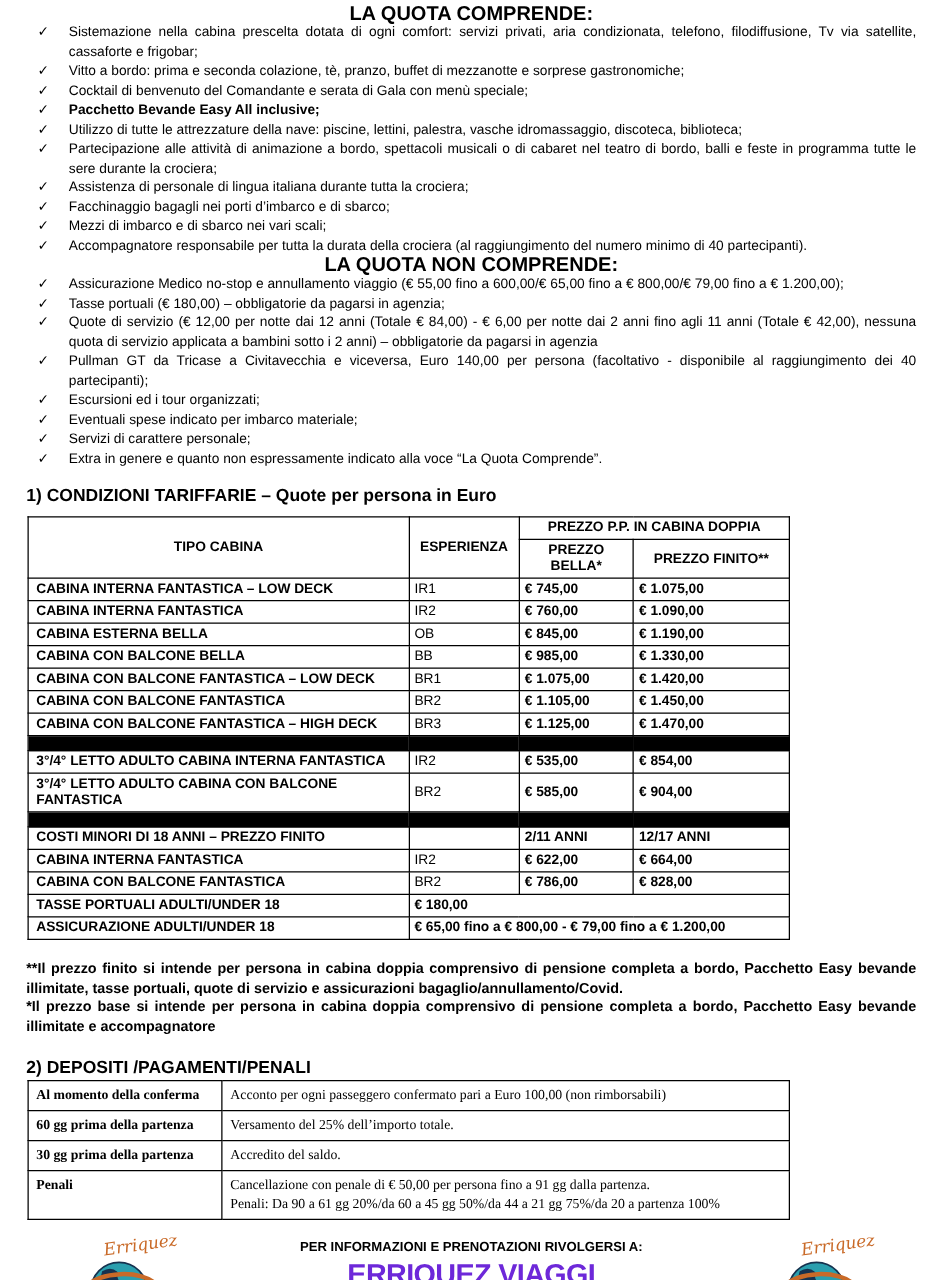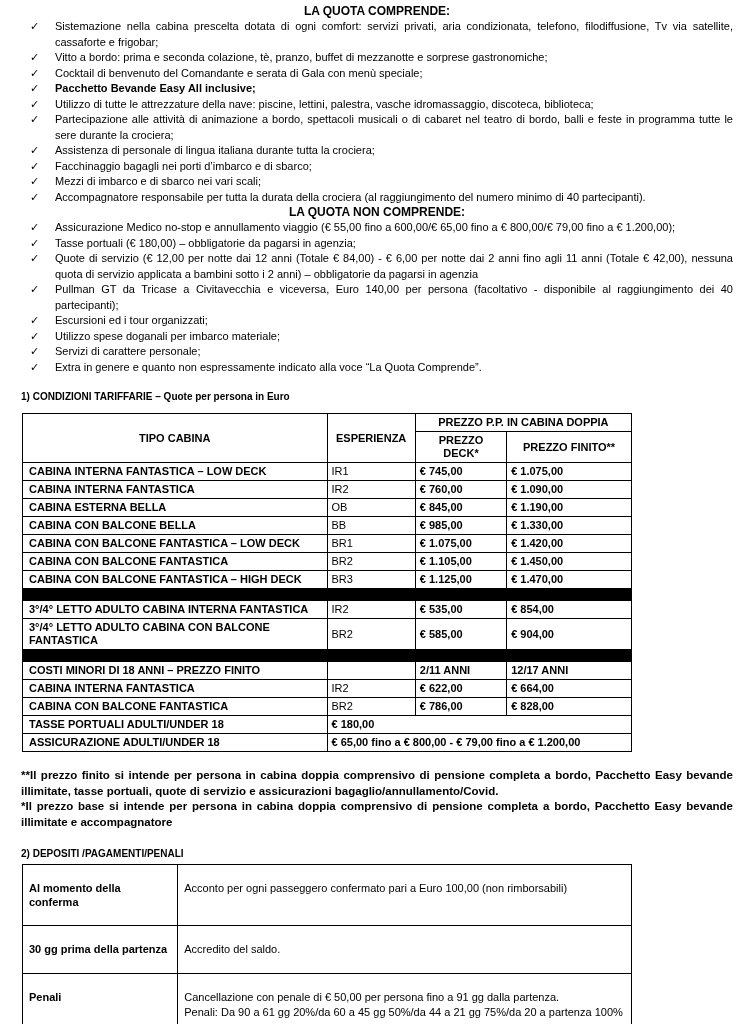--- a/index.html
+++ b/index.html
@@ -6,43 +6,43 @@
   html, body { margin:0; padding:0; }
   body {
     width:754px; height:1024px; overflow:hidden;
     background:#ffffff; color:#000;
     font-family:"Liberation Sans","DejaVu Sans",sans-serif;
     font-size:11px;
   }
   .doc { padding:4px 21px 0 21px; }
   .b { font-weight:bold; }
   .center-heading {
-    text-align:center; font-weight:bold; font-size:12px; line-height:15px;
+    text-align:center; font-weight:bold; font-size:16px; line-height:15px;
   }
   
   .bullet { display:flex; line-height:15.5px; }
   .check { flex:0 0 34px; padding-left:9px; font-size:11px; }
   .btext { flex:1; text-align:justify; }
   
-  .sec-heading { font-weight:bold; font-size:10px; line-height:15px; }
+  .sec-heading { font-weight:bold; font-size:14px; line-height:15px; }
   .sec1-heading { margin-top:14px; }
   
   table { border-collapse:collapse; width:610px; margin-left:1px; }
   table.tariff { margin-top:9px; }
   td, th { border:1.5px solid #000; padding:2px 4px; line-height:13px; font-size:11px; }
   th { font-weight:bold; text-align:center; }
   td.tipo { font-weight:bold; text-align:left; padding-left:6px; }
   td.center { }
   tr.divider td { background:#000; height:12px; padding:0; }
   
   .notes { margin-top:16px; }
   .note { font-weight:bold; text-align:justify; font-size:11.5px; line-height:15.5px; }
   
   .sec2-heading { margin-top:16px; margin-bottom:3px; }
-  table.deposits td { padding:16px 6px; line-height:14px; }
+  table.deposits td { padding:4px 6px; line-height:14px;font-family:Liberation Serif, serif; }
   td.dep-label { font-weight:bold; width:25.5%; vertical-align:top; }
   td.dep-value { vertical-align:top; }
   .dep-line { line-height:15px; }
   
   .footer { position:relative; height:74px; margin-top:14px; }
   .footer-center { position:absolute; left:0; right:0; top:2px; text-align:center; }
   .info-line { font-weight:bold; font-size:10.5px; letter-spacing:0; }
   .agency-name { font-weight:bold; font-size:23px; line-height:22px; letter-spacing:-0.5px; margin-top:4px; }
   .address { font-weight:normal; font-size:12px; line-height:13px; }
   .logo { position:absolute; top:0; }
@@ -115,21 +115,21 @@
       <div class="bullet">
         <span class="check">✓</span>
         <div class="btext">Pullman GT da Tricase a Civitavecchia e viceversa, Euro 140,00 per persona (facoltativo - disponibile al raggiungimento dei 40 partecipanti);</div>
       </div>
       <div class="bullet">
         <span class="check">✓</span>
         <div class="btext">Escursioni ed i tour organizzati;</div>
       </div>
       <div class="bullet">
         <span class="check">✓</span>
-        <div class="btext">Utilizzo spese doganali per imbarco materiale;</div>
+        <div class="btext">Eventuali spese indicato per imbarco materiale;</div>
       </div>
       <div class="bullet">
         <span class="check">✓</span>
         <div class="btext">Servizi di carattere personale;</div>
       </div>
       <div class="bullet">
         <span class="check">✓</span>
         <div class="btext">Extra in genere e quanto non espressamente indicato alla voce “La Quota Comprende”.</div>
       </div>
     </div>
@@ -143,21 +143,21 @@
         <col style="width:15%">
         <col style="width:20.5%">
     </colgroup>
     <thead>
       <tr>
         <th rowspan="2">TIPO CABINA</th>
         <th rowspan="2">ESPERIENZA</th>
         <th colspan="2">PREZZO P.P. IN CABINA DOPPIA</th>
       </tr>
       <tr>
-        <th>PREZZO DECK*</th>
+        <th>PREZZO BELLA*</th>
         <th>PREZZO FINITO**</th>
       </tr>
     </thead>
     <tbody id="tariff-body">
         <tr>
           <td class="tipo">CABINA INTERNA FANTASTICA – LOW DECK</td>
           <td class="center">IR1</td>
           <td class="center b">€ 745,00</td>
           <td class="center b">€ 1.075,00</td>
         </tr>
@@ -256,20 +256,26 @@
   </div>
 
   <div class="sec-heading sec2-heading">2) DEPOSITI /PAGAMENTI/PENALI</div>
 
   <table class="deposits">
     <tbody id="dep-body">
         <tr>
           <td class="dep-label">Al momento della conferma</td>
           <td class="dep-value">
             <div class="dep-line">Acconto per ogni passeggero confermato pari a Euro 100,00 (non rimborsabili)</div>
+          </td>
+        </tr>
+        <tr>
+          <td class="dep-label">60 gg prima della partenza</td>
+          <td class="dep-value">
+            <div class="dep-line">Versamento del 25% dell’importo totale.</div>
           </td>
         </tr>
         <tr>
           <td class="dep-label">30 gg prima della partenza</td>
           <td class="dep-value">
             <div class="dep-line">Accredito del saldo.</div>
           </td>
         </tr>
         <tr>
           <td class="dep-label">Penali</td>

